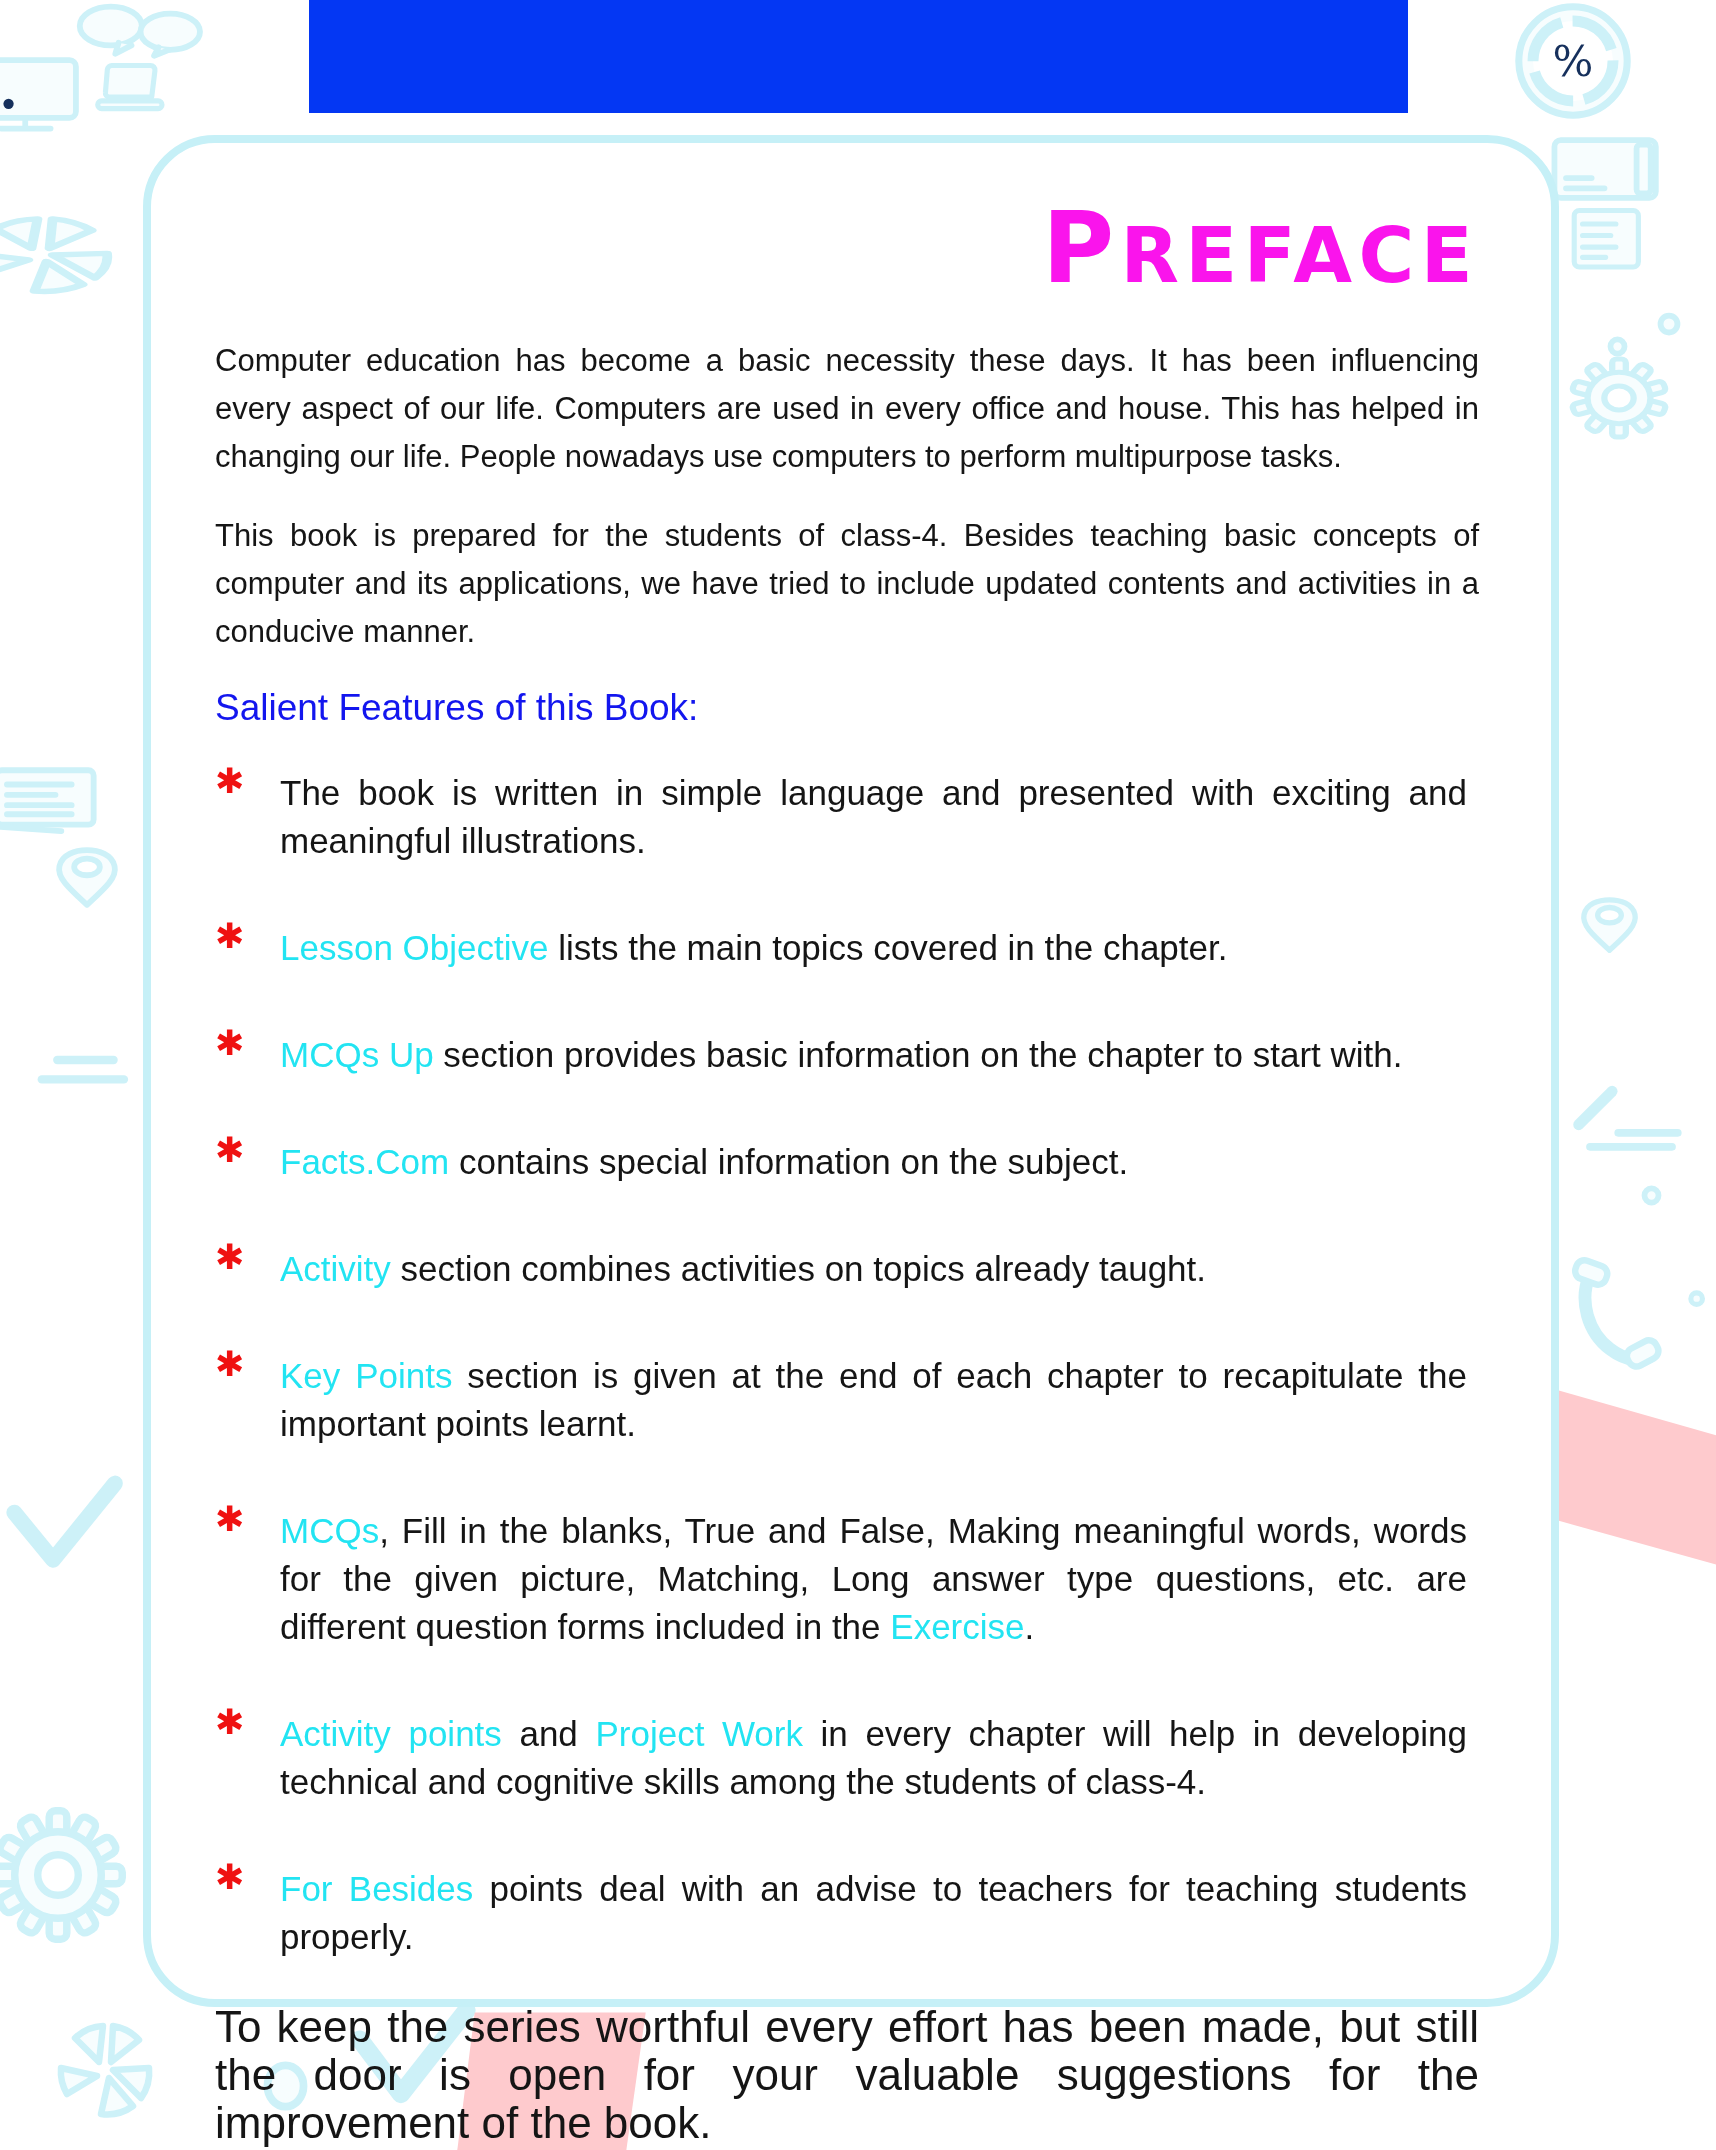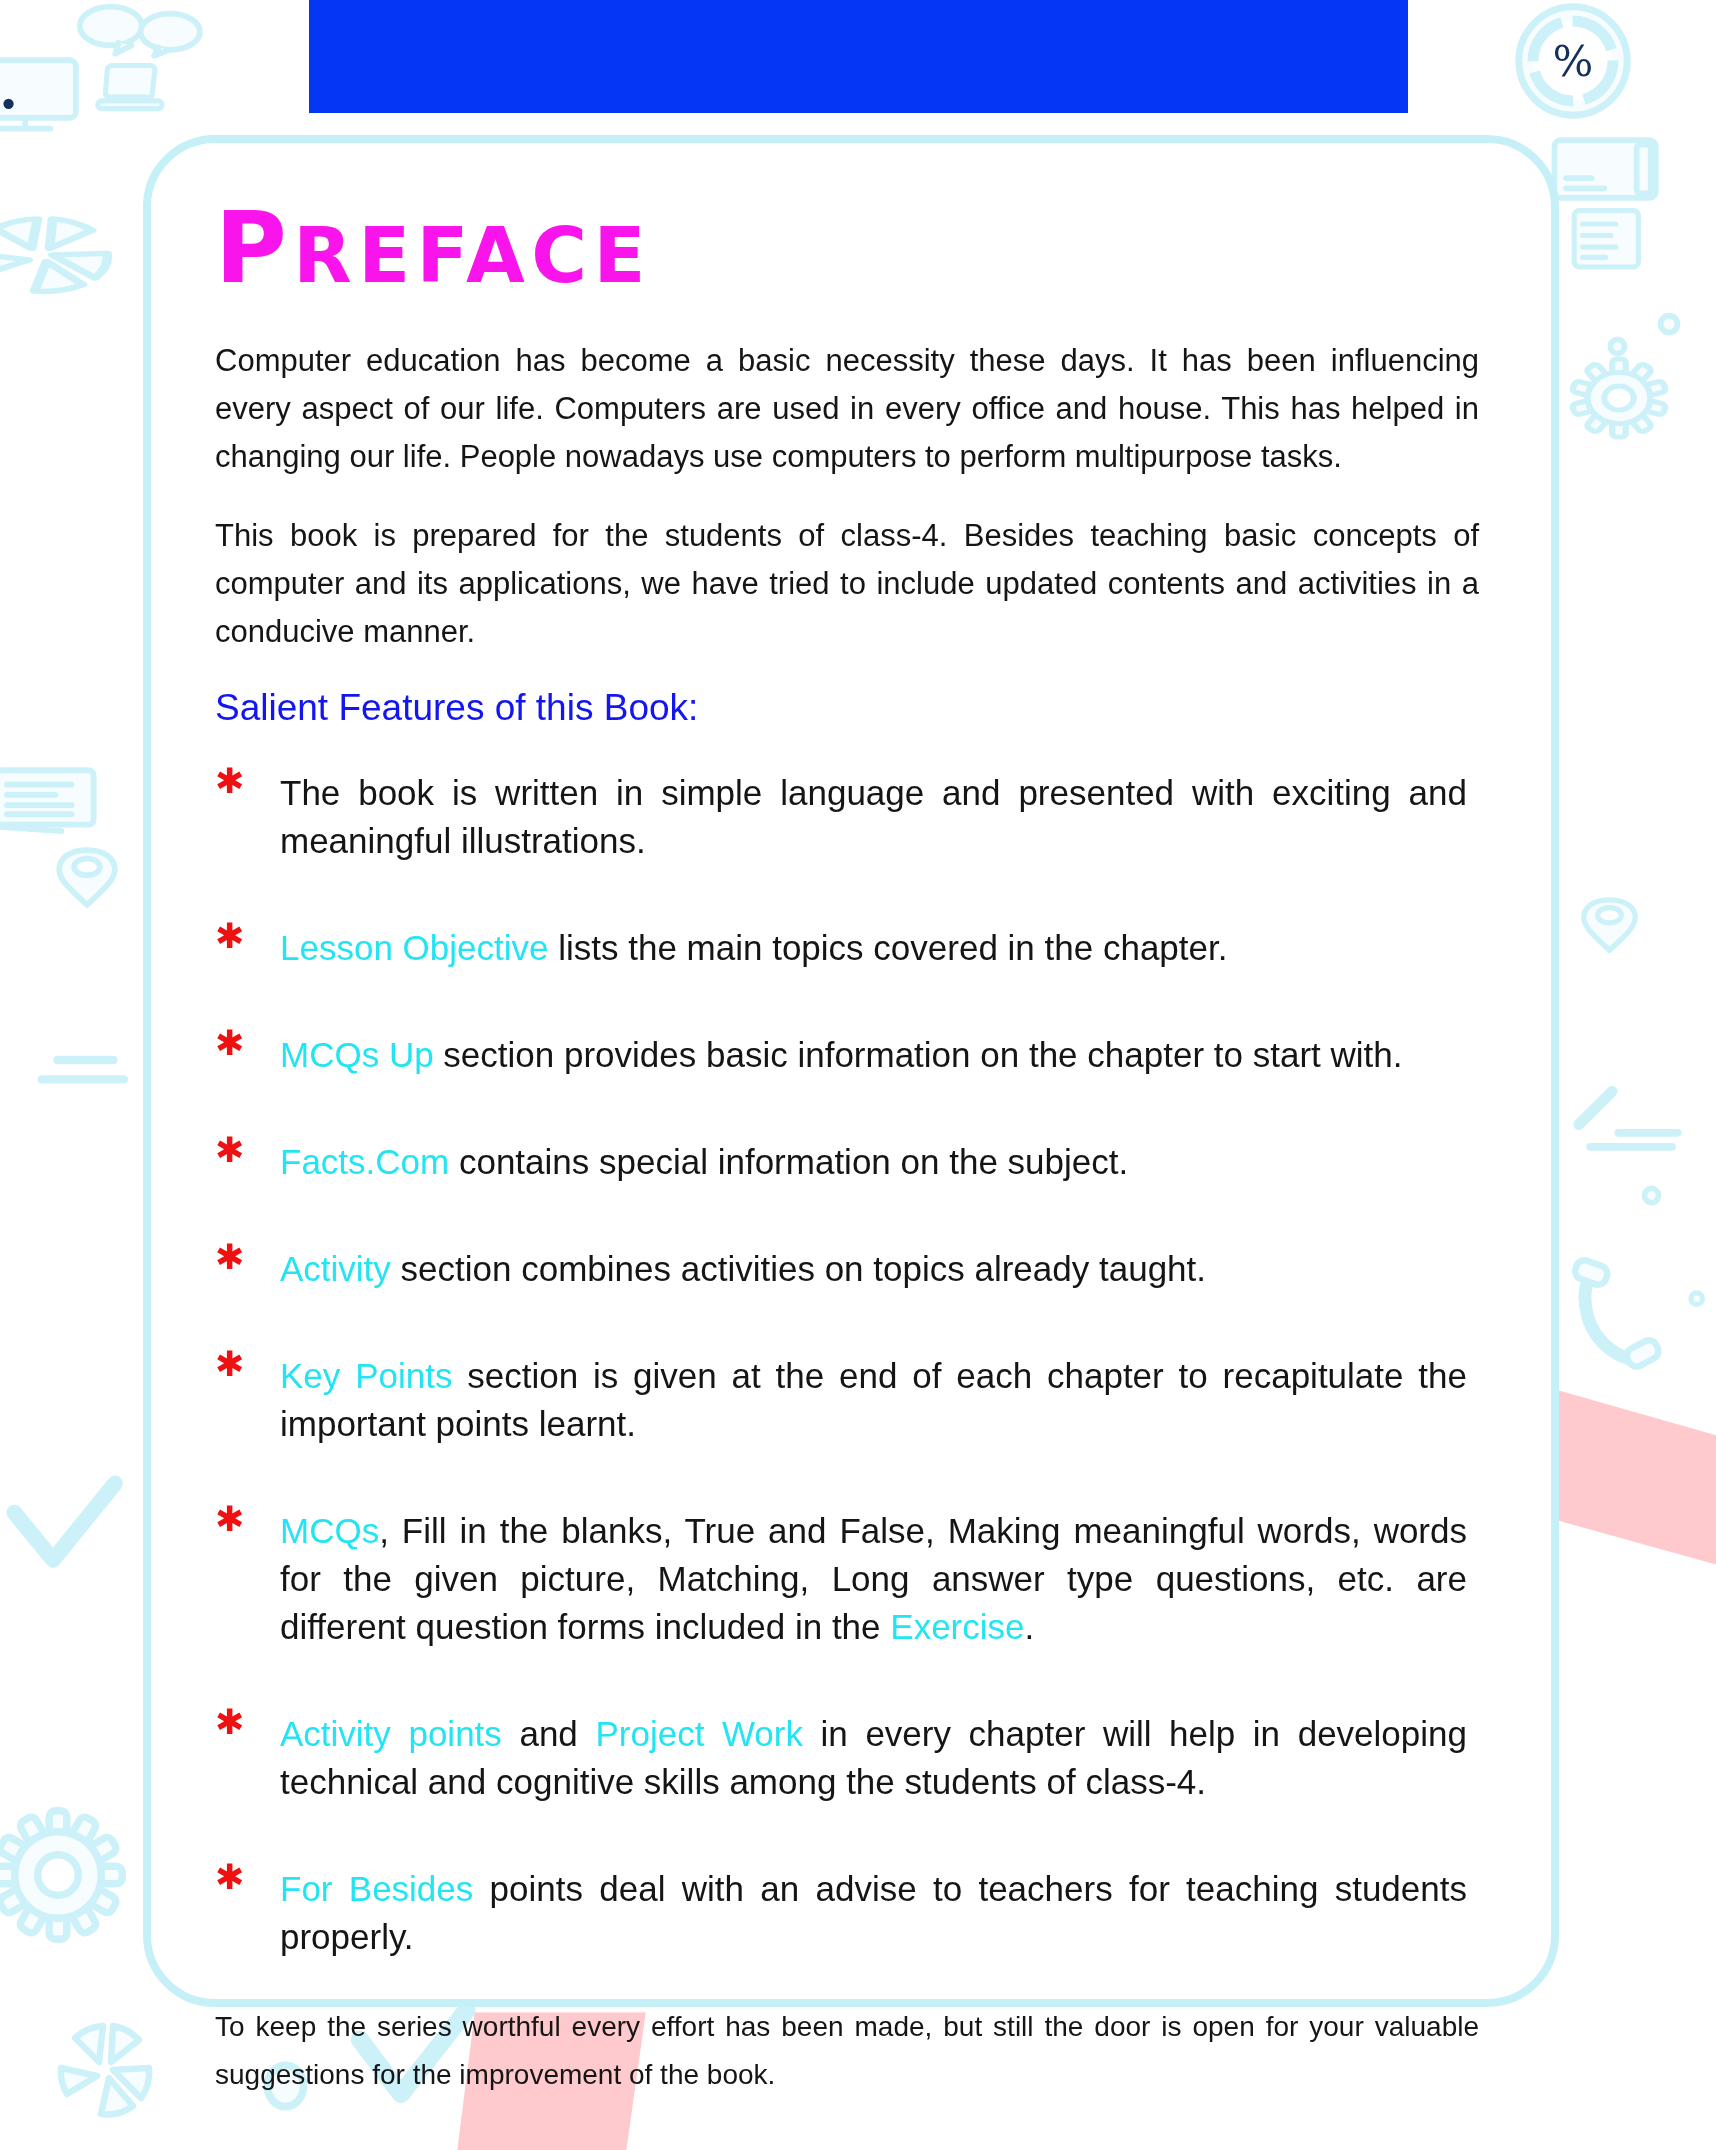--- a/index.html
+++ b/index.html
@@ -25,40 +25,40 @@
 
   .percent-badge{position:absolute;left:1513px;top:1.3px;width:120px;height:120px;z-index:1;}
   .percent-badge .sym{position:absolute;left:0;top:0;width:100%;height:100%;
       display:flex;align-items:center;justify-content:center;
       font-family:"DejaVu Serif",serif;font-size:43px;color:var(--navy);}
 
   .panel{position:absolute;left:143px;top:135px;width:1416px;height:1872px;
          box-sizing:border-box;background:#fff;border:8.4px solid var(--panel-border);
          border-radius:72px;z-index:2;padding:50px 72px 0 64px;}
 
-  .page-title{margin:6.4px 0 40px;text-align:left;line-height:1;
+  .page-title{margin:6.4px 0 40px;text-align:right;line-height:1;
       font-family:"DejaVu Sans",sans-serif;font-weight:800;color:var(--title-magenta);
       letter-spacing:6.4px;}
   .page-title .initial{font-size:98px;}
   .page-title .rest{font-size:76px;}
 
   .body-para{margin:0 0 31px;font-size:31px;line-height:48px;color:var(--body-text);
       text-align:justify;}
   .features-heading{margin:0 0 28px;font-size:37px;font-weight:normal;color:var(--heading-blue);}
 
   .features-list{list-style:none;margin:0 0 30px;padding:0;}
   .feature-item{display:flex;gap:17px;margin-bottom:35px;}
   .feature-item:last-child{margin-bottom:0;}
   .bullet{flex:0 0 36px;font-family:"DejaVu Sans",sans-serif;font-size:35px;
       line-height:48px;color:var(--bullet-red);}
   .feature-text{margin:12px;font-size:35px;line-height:48px;color:var(--body-text);
       text-align:justify;flex:1;}
   .feature-text .accent{color:var(--accent-cyan);}
 
-  .closing-para{margin:2.6px 0 0;font-size:28px;line-height:48px;color:var(--body-text);
+  .closing-para{margin:2.6px 0 0;font-size:44px;line-height:48px;color:var(--body-text);
       text-align:justify;}
 </style>
 </head>
 <body>
 
 <div class="page">
 
   <div class="deco" style="left:72px;top:3.9px;width:139px;height:53px;">
     <svg viewBox="0 0 215 82">
         <g class="stroke" stroke-width="9">

